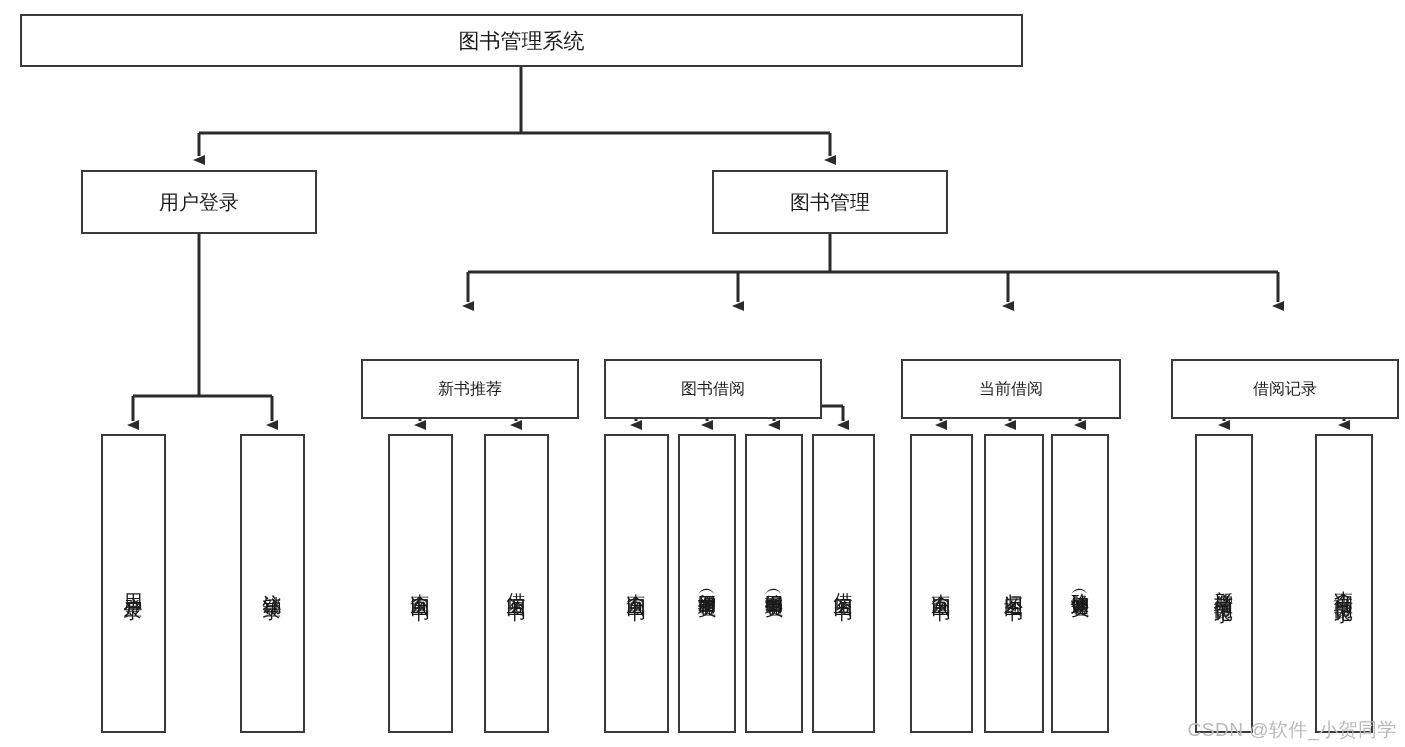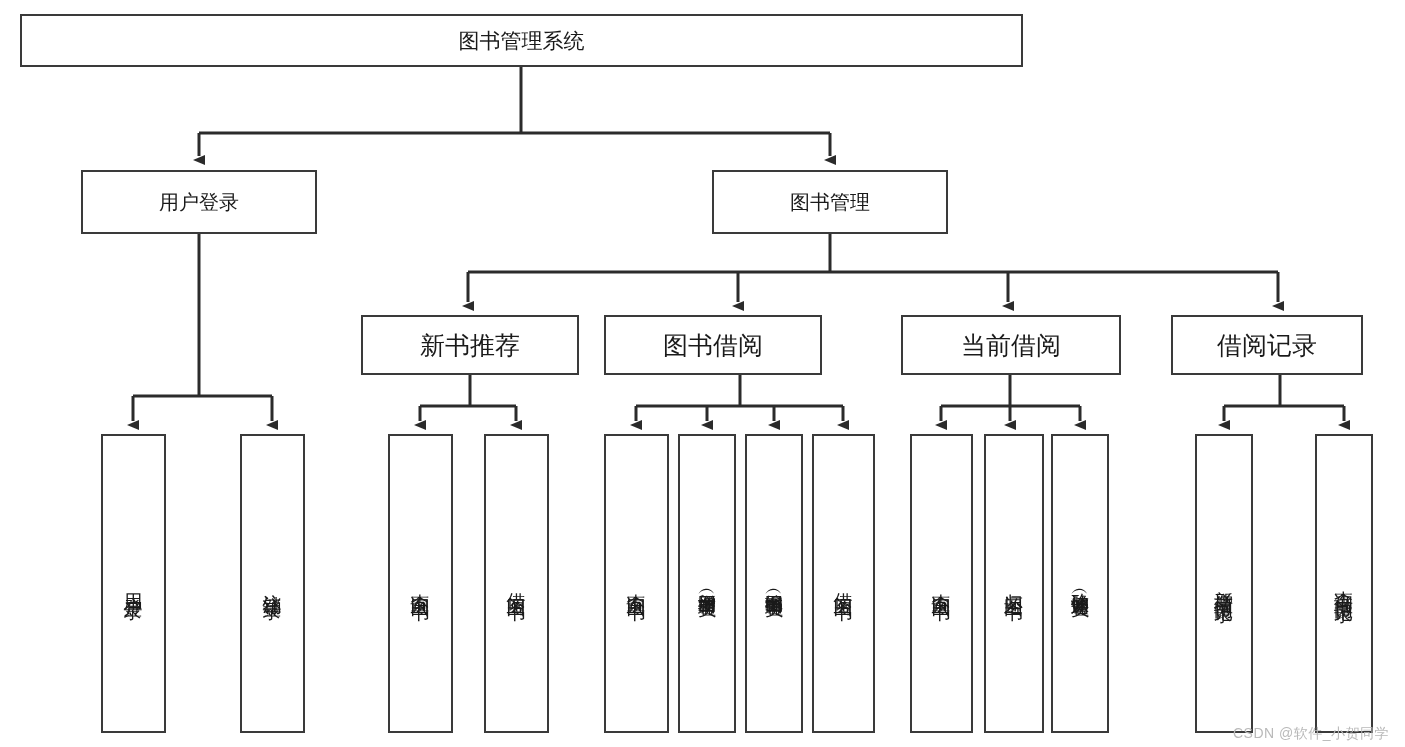--- a/index.html
+++ b/index.html
@@ -41,21 +41,22 @@
     line-height: 1.22;
   }
 
   .node.root {
     font-size: 21px;
   }
   .node.lvl2 {
     font-size: 20px;
   }
   .node.lvl3 {
-    font-size: 25px;
+    font-size: 16px;
+    margin-top: 44px;
   }
 
   .node.leaf {
     writing-mode: vertical-rl;
     text-orientation: upright;
     font-size: 19px;
     letter-spacing: 3px;
     padding: 4px 0;
     line-height: 1;
   }
@@ -63,23 +64,23 @@
     display: block;
     white-space: nowrap;
   }
   .node.leaf.tight {
     font-size: 18px;
     letter-spacing: 1px;
   }
 
   .watermark {
     position: absolute;
-    right: 16px;
+    right: 8px;
     bottom: 4px;
-    font-size: 14px;
+    font-size: 19px;
     color: #b9b9b9;
     white-space: nowrap;
     letter-spacing: 0.5px;
   }
 </style>
 </head>
 <body>
 
 <div id="canvas">
   <svg id="edges" viewBox="0 0 1405 747">
@@ -144,21 +145,21 @@
       </div>
       <div class="node lvl3" style="left: 361px; top: 315px; width: 218px; height: 60px;">
         <span class="leaf-label">新书推荐</span>
       </div>
       <div class="node lvl3" style="left: 604px; top: 315px; width: 218px; height: 60px;">
         <span class="leaf-label">图书借阅</span>
       </div>
       <div class="node lvl3" style="left: 901px; top: 315px; width: 220px; height: 60px;">
         <span class="leaf-label">当前借阅</span>
       </div>
-      <div class="node lvl3" style="left: 1171px; top: 315px; width: 192px; height: 60px;">
+      <div class="node lvl3" style="left: 1171px; top: 315px; width: 228px; height: 60px;">
         <span class="leaf-label">借阅记录</span>
       </div>
       <div class="node leaf" style="left: 101px; top: 434px; width: 65px; height: 299px;">
         <span class="leaf-label">用户登录</span>
       </div>
       <div class="node leaf" style="left: 240px; top: 434px; width: 65px; height: 299px;">
         <span class="leaf-label">注销登录</span>
       </div>
       <div class="node leaf" style="left: 388px; top: 434px; width: 65px; height: 299px;">
         <span class="leaf-label">查询图书</span>

